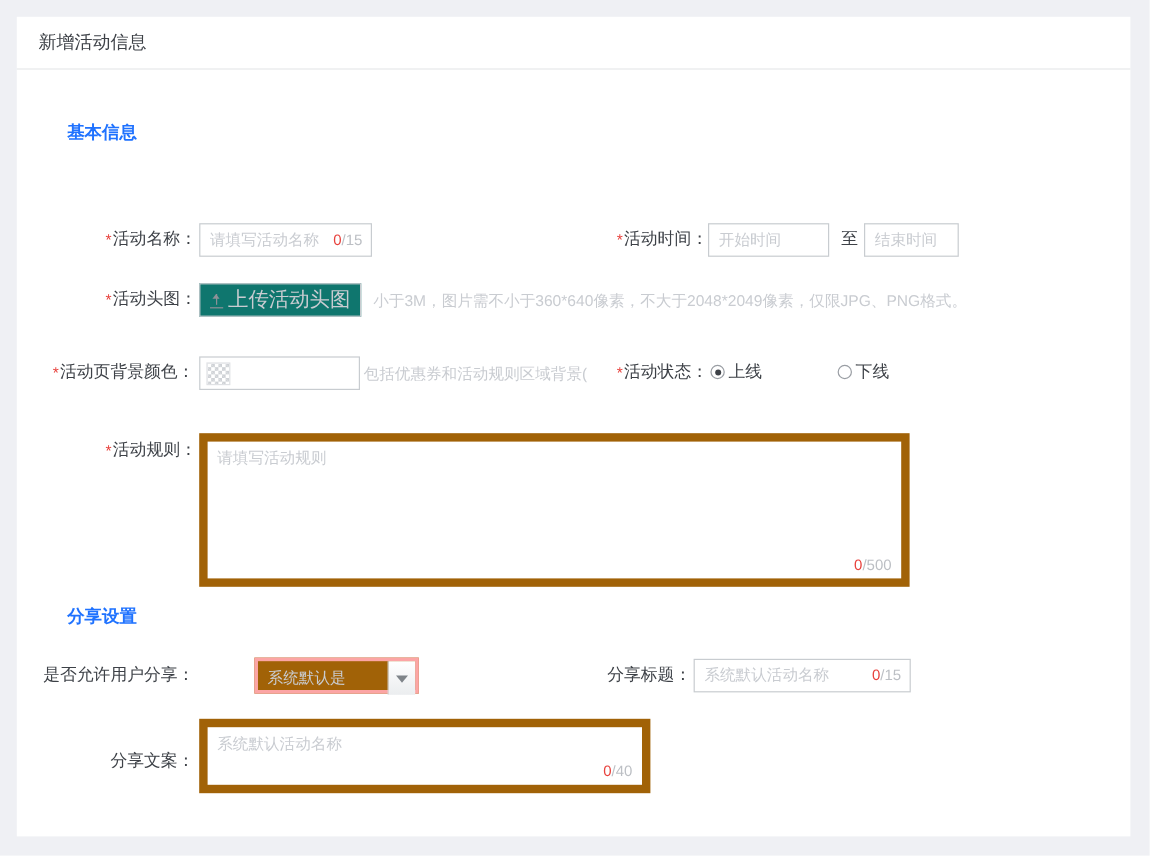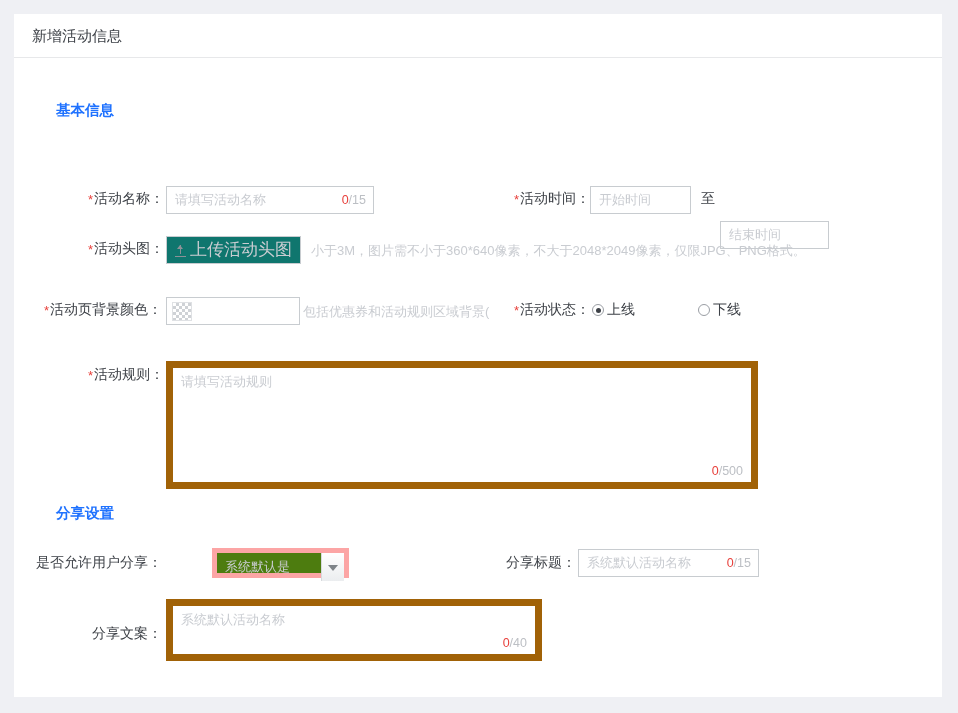--- a/index.html
+++ b/index.html
@@ -235,22 +235,22 @@
     position: absolute;
     right: 8px;
     bottom: 4px;
     top: auto;
     line-height: normal;
   }
 
   .select {
     position: absolute;
     box-sizing: border-box;
-    border: 5px solid #fca5a5;
-    background: #4d7c0f;
+    border: 3px solid #fca5a5;
+    background: #a16207;
     height: 30px;
     cursor: pointer;
   }
   .select .ph {
     position: absolute;
     left: 8px;
     top: 0;
     line-height: 28px;
     font-size: 13px;
     color: #c9ccd1;
@@ -284,33 +284,33 @@
   <div class="card-header">新增活动信息</div>
 
 
   <div class="form-area">
 
     <div class="section-title" style="left:42px; top:43px;">基本信息</div>
 
     <div class="label" style="left:30px; top:132px; width:120px;">
       <span class="req">*</span><span>活动名称：</span>
     </div>
-    <div class="field" style="left:152px; top:128px; width:208px;">
+    <div class="field" style="left:152px; top:128px; width:144px;">
       <span class="ph">请填写活动名称</span>
       <span class="counter"><b>0</b><span>/15</span></span>
     </div>
 
     <div class="label" style="left:466px; top:132px; width:110px;">
       <span class="req">*</span><span>活动时间：</span>
     </div>
     <div class="field" style="left:576px; top:128px; width:101px;">
       <span class="ph">开始时间</span>
     </div>
     <div class="label" style="left:684px; top:132px; width:20px; text-align:center;">至</div>
-    <div class="field" style="left:706px; top:128px; width:109px;margin-top:35px;">
+    <div class="field" style="left:706px; top:128px; width:79px;">
       <span class="ph">结束时间</span>
     </div>
 
     <div class="label" style="left:30px; top:182px; width:120px;">
       <span class="req">*</span><span>活动头图：</span>
     </div>
     <div class="upload-btn" style="left:152px; top:178px; width:135px;">
       <span class="upl-ico"><span class="upl-arrow"></span></span><span>上传活动头图</span>
     </div>
     <div class="hint" style="left:297px; top:184px; width:530px;">小于3M，图片需不小于360*640像素，不大于2048*2049像素，仅限JPG、PNG格式。</div>

